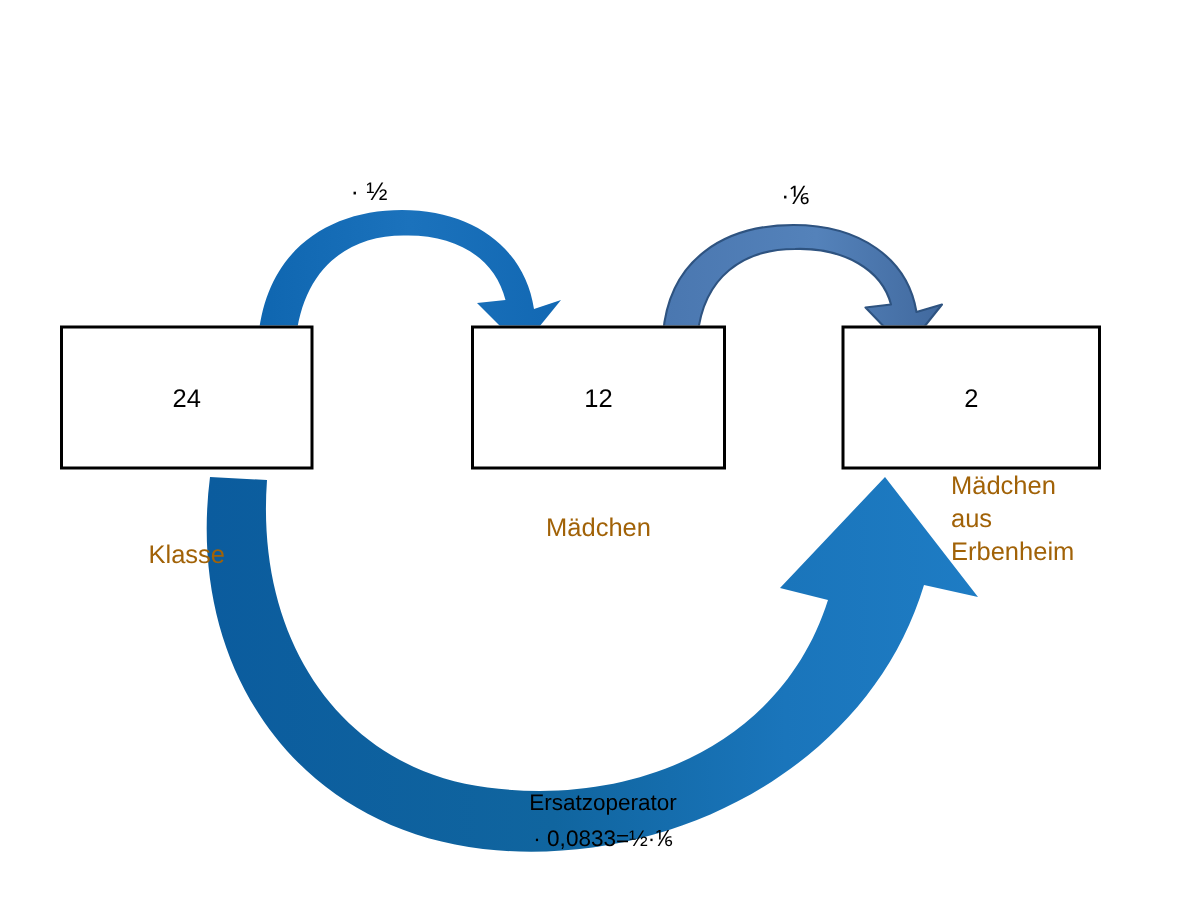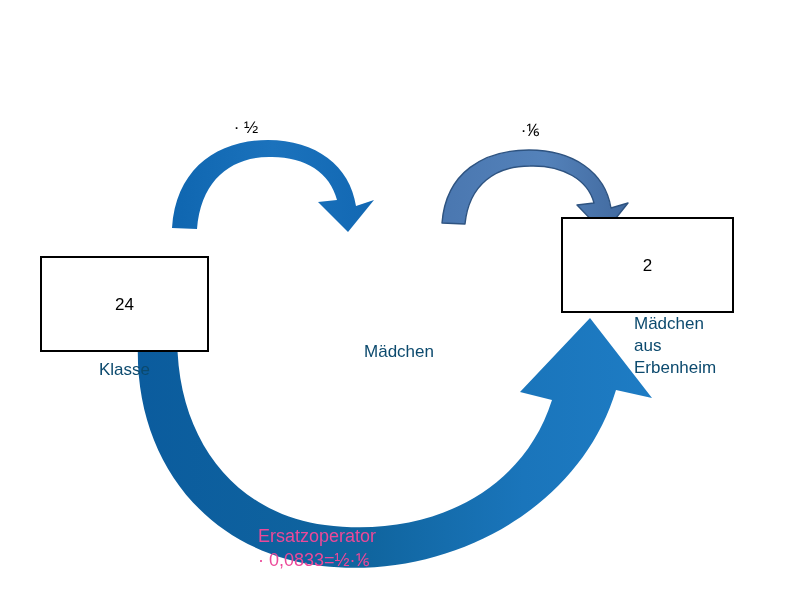--- a/index.html
+++ b/index.html
@@ -35,47 +35,48 @@
   }
   .node-value {
     font-size: 17px;
     line-height: 1;
     color: #000000;
   }
   .node-caption {
     position: absolute;
     font-size: 17px;
     line-height: 22px;
-    color: #0c4a6e;
+    color: #a16207;
     text-align: center;
     white-space: pre-line;
     z-index: 6;
   }
   .caption-left {
     text-align: left;
   }
   .arc-label {
     position: absolute;
     font-size: 17px;
     line-height: 1;
     color: #000000;
     text-align: center;
     z-index: 7;
     white-space: nowrap;
   }
   .bottom-label {
     position: absolute;
-    font-size: 18px;
+    font-size: 15px;
     line-height: 24px;
-    color: #ec4899;
+    color: #000000;
+    text-align: center;
     white-space: pre-line;
     z-index: 7;
   }
   
-  #box-klasse   { left: 40px;  top: 217px; width: 169px; height: 96px; margin-top: 39px; }
+  #box-klasse   { left: 40px;  top: 217px; width: 169px; height: 96px; }
   #box-maedchen { left: 314px; top: 217px; width: 170px; height: 96px; }
   #box-erbenheim{ left: 561px; top: 217px; width: 173px; height: 96px; }
   
   #caption-klasse    { left: 40px;  top: 359px; width: 169px; }
   #caption-maedchen  { left: 314px; top: 341px; width: 170px; }
   #caption-erbenheim { left: 634px; top: 313px; width: 160px; }
   
   #label-arc-half  { left: 196px; top: 119px; width: 100px; }
   #label-arc-sixth { left: 480px; top: 122px; width: 100px; }
   
@@ -144,20 +145,23 @@
                C 588,180 563,165 530,166
                C 496,166 469,184 465,224
                Z" fill="url(#gradArc2)" stroke="#2E5380" stroke-width="1.4" stroke-linejoin="round"></path>
     </g>
 
   </svg>
 
   <div class="node-box" id="box-klasse">
     <span class="node-value">24</span>
   </div>
+  <div class="node-box" id="box-maedchen">
+    <span class="node-value">12</span>
+  </div>
   <div class="node-box" id="box-erbenheim">
     <span class="node-value">2</span>
   </div>
 
   <div class="node-caption" id="caption-klasse">Klasse</div>
   <div class="node-caption" id="caption-maedchen">Mädchen</div>
   <div class="node-caption caption-left" id="caption-erbenheim">Mädchen
 aus
 Erbenheim</div>
 

